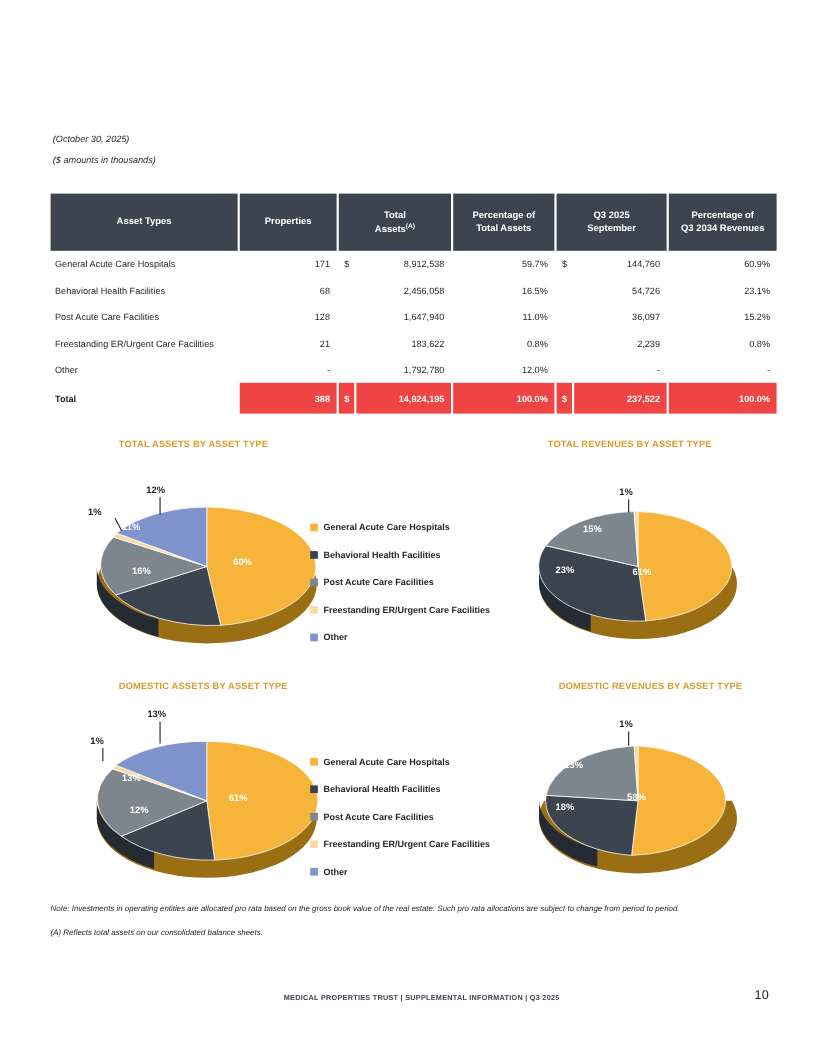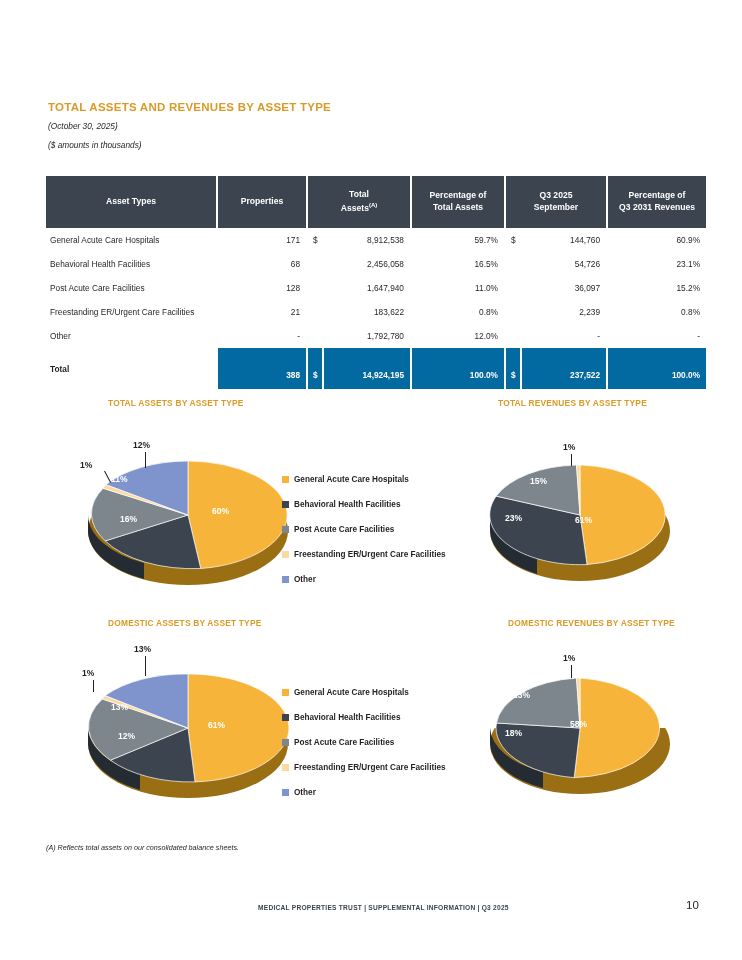--- a/index.html
+++ b/index.html
@@ -86,24 +86,24 @@
     height: 12px;
     vertical-align: middle;
     color: #231f20;
     background: transparent;
   }
   .tbl td.lbl { text-align: left; padding-left: 4px; }
   .tbl td.num { text-align: right; padding-right: 6px; }
   .tbl td.cur { text-align: left; padding-left: 5px; width: 12px; }
   .tbl tr.total td { font-weight: bold; }
   .tbl tr.total td.fill {
-    background: #0369a1;
+    background: #ef4444;
     color: #ffffff;
     height: 18px;
-    padding-top: 18px;
+    padding-top: 5px;
     padding-bottom: 5px;
   }
   .tbl tr.total td.lbl { background: transparent; color: #231f20; }
 
   
   col.c-label { width: 170px; }
   col.c-props { width: 88px; }
   col.c-dol1  { width: 14px; }
   col.c-assets{ width: 86px; }
   col.c-pct1  { width: 92px; }
@@ -185,21 +185,20 @@
     top: 899px;
     font-size: 11.5px;
     color: #231f20;
   }
 </style>
 </head>
 <body>
 
 <div class="page">
 
-  <div class="section-title">TOTAL ASSETS AND REVENUES BY ASSET TYPE</div>
   <div class="subcaption c1">(October 30, 2025)</div>
   <div class="subcaption c2">($ amounts in thousands)</div>
 
   <div class="tbl">
     <table>
       <colgroup>
         <col class="c-label">
           <col class="c-props">
           <col class="c-dol1">
           <col class="c-assets">
@@ -219,21 +218,21 @@
           <th>
             <span>Percentage of</span><br>
             <span>Total Assets</span>
           </th>
           <th colspan="2">
             <span>Q3 2025</span><br>
             <span>September</span>
           </th>
           <th>
             <span>Percentage of</span><br>
-            <span>Q3 2031 Revenues</span>
+            <span>Q3 2034 Revenues</span>
           </th>
         </tr>
       </thead>
       <tbody>
         <tr>
           <td class="lbl">General Acute Care Hospitals</td>
           <td class="num">171</td>
           <td class="cur">$</td>
           <td class="num">8,912,538</td>
           <td class="num">59.7%</td>
@@ -454,18 +453,19 @@
       </svg>
     </div>
 
     <div class="slice-label inside-light" style="left:120px; top:101px;">58%</div>
     <div class="slice-label inside-light" style="left:55px; top:110px;">18%</div>
     <div class="slice-label inside-light" style="left:63px; top:72px;">23%</div>
     <div class="slice-label outside" style="left:113px; top:35px;">1%</div>
     <div class="leader" style="left:121px; top:47px; height:13px;"></div>
   </div>
 
+  <div class="note n1">Note: Investments in operating entities are allocated pro rata based on the gross book value of the real estate. Such pro rata allocations are subject to change from period to period.</div>
   <div class="note n2">(A) Reflects total assets on our consolidated balance sheets.</div>
 
   <div class="footer-text">MEDICAL PROPERTIES TRUST | SUPPLEMENTAL INFORMATION | Q3 2025</div>
   <div class="page-num">10</div>
 
 </div>
 
 </body></html>

